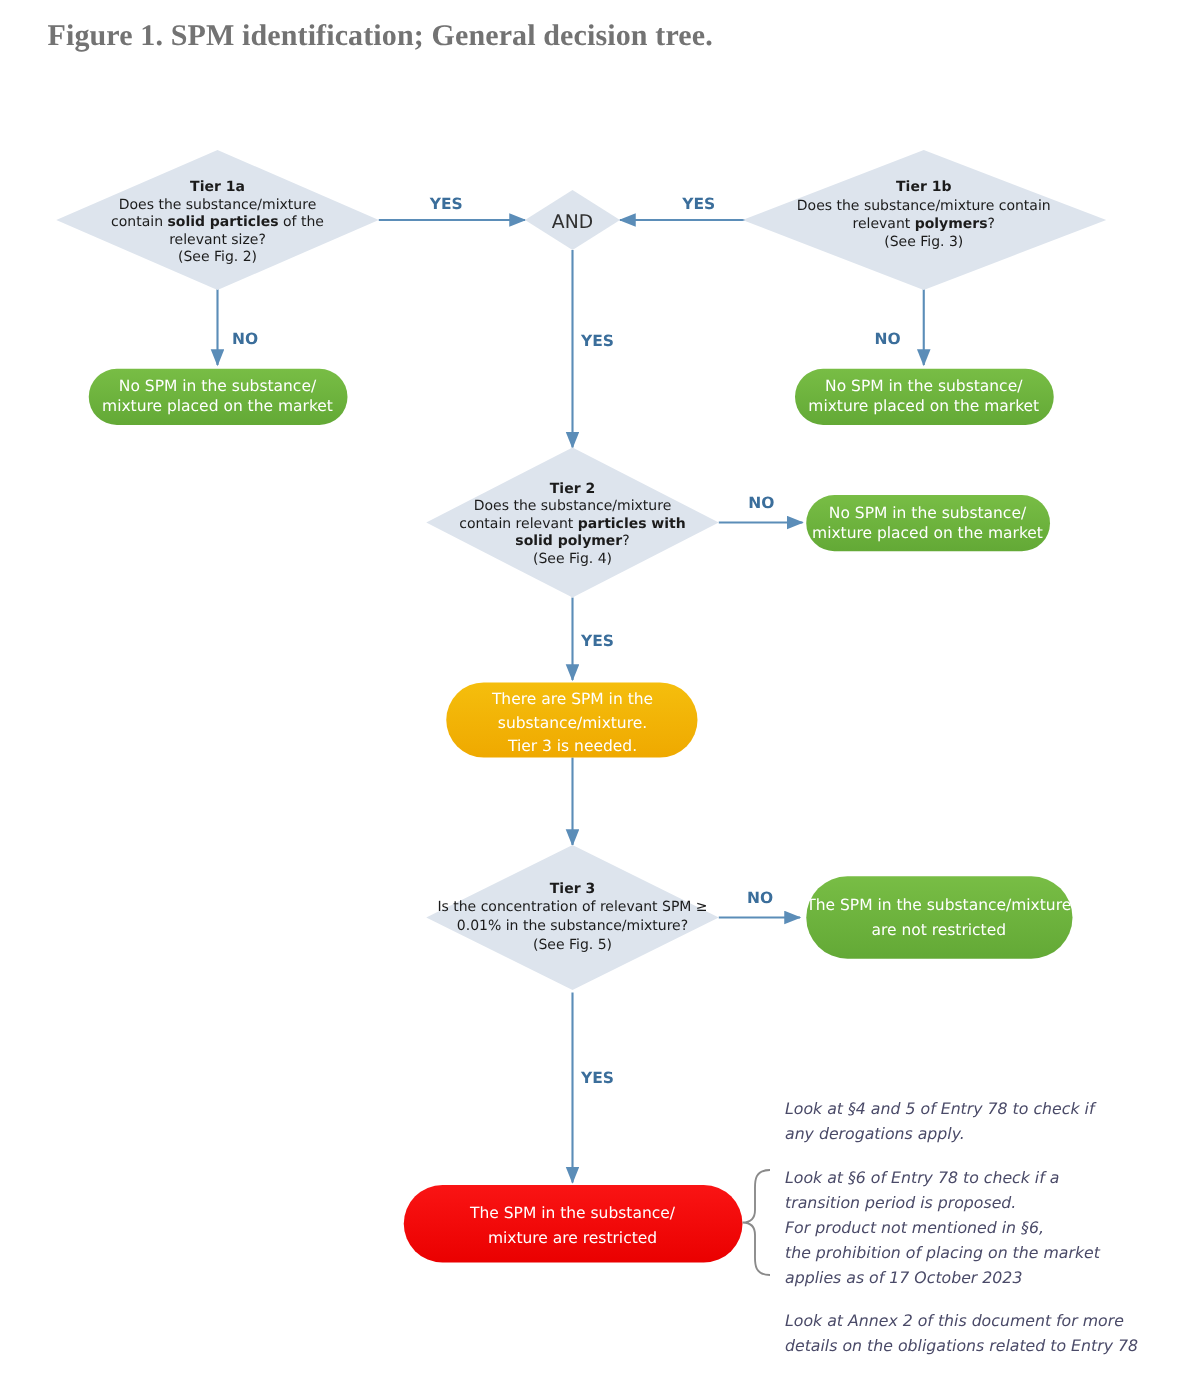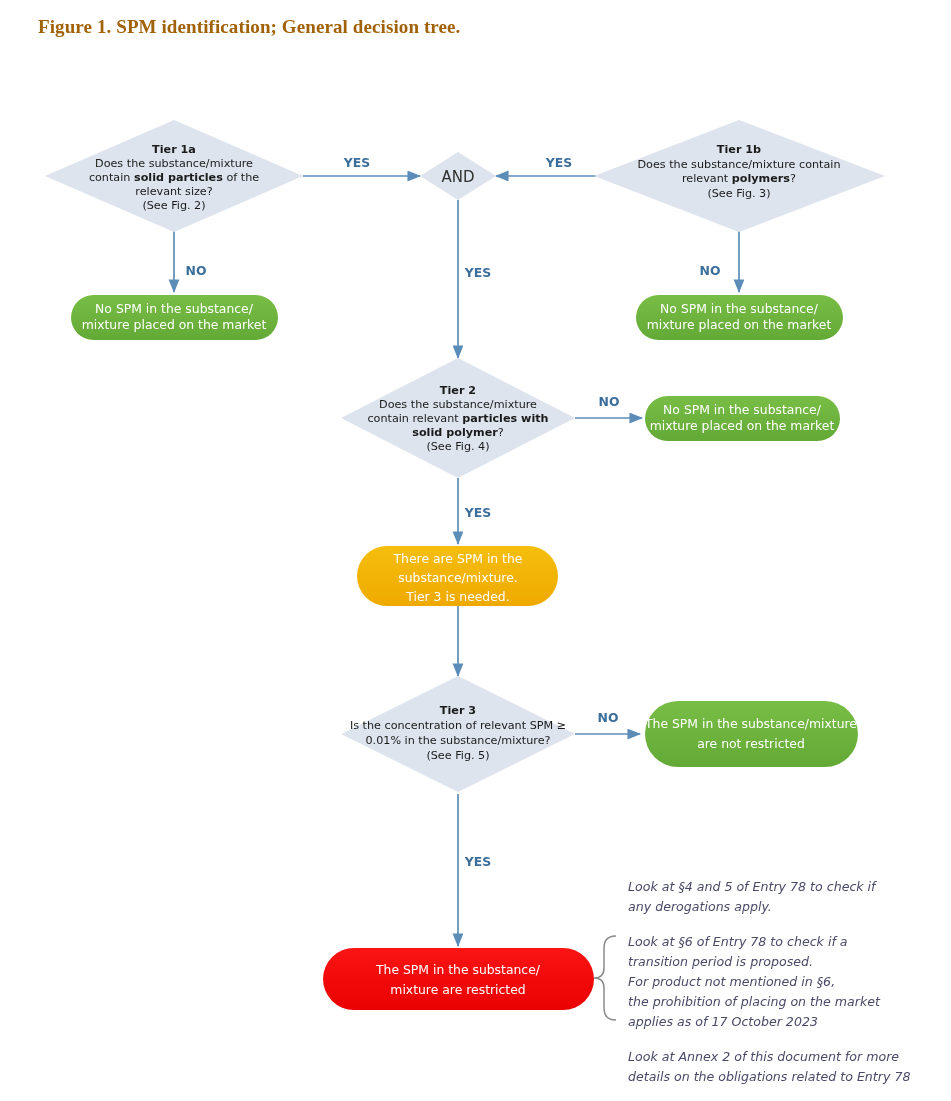--- a/index.html
+++ b/index.html
@@ -13,22 +13,22 @@
     position: relative;
     font-family: "DejaVu Sans", sans-serif;
     overflow: hidden;
   }
   #figure-title {
     position: absolute;
     left: 38px;
     top: 16px;
     font-family: "Liberation Serif", serif;
     font-weight: bold;
-    font-size: 19px;
-    color: #a16207;
+    font-size: 24px;
+    color: #737373;
     letter-spacing: 0.1px;
   }
   #flow-canvas {
     position: absolute;
     left: 0;
     top: 0;
     width: 951px;
     height: 1101px;
   }
   .node-text {

